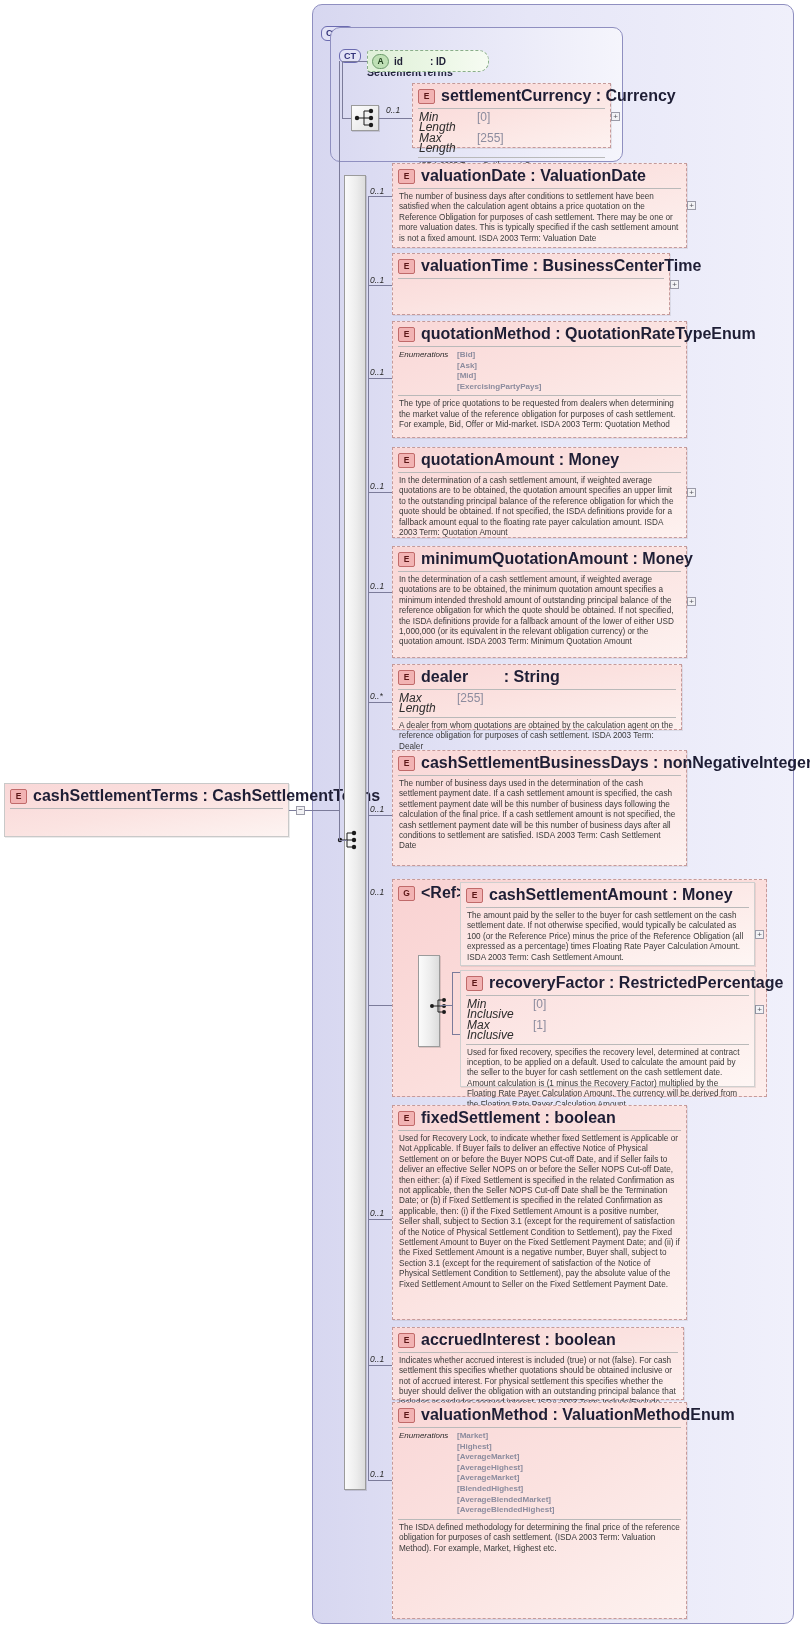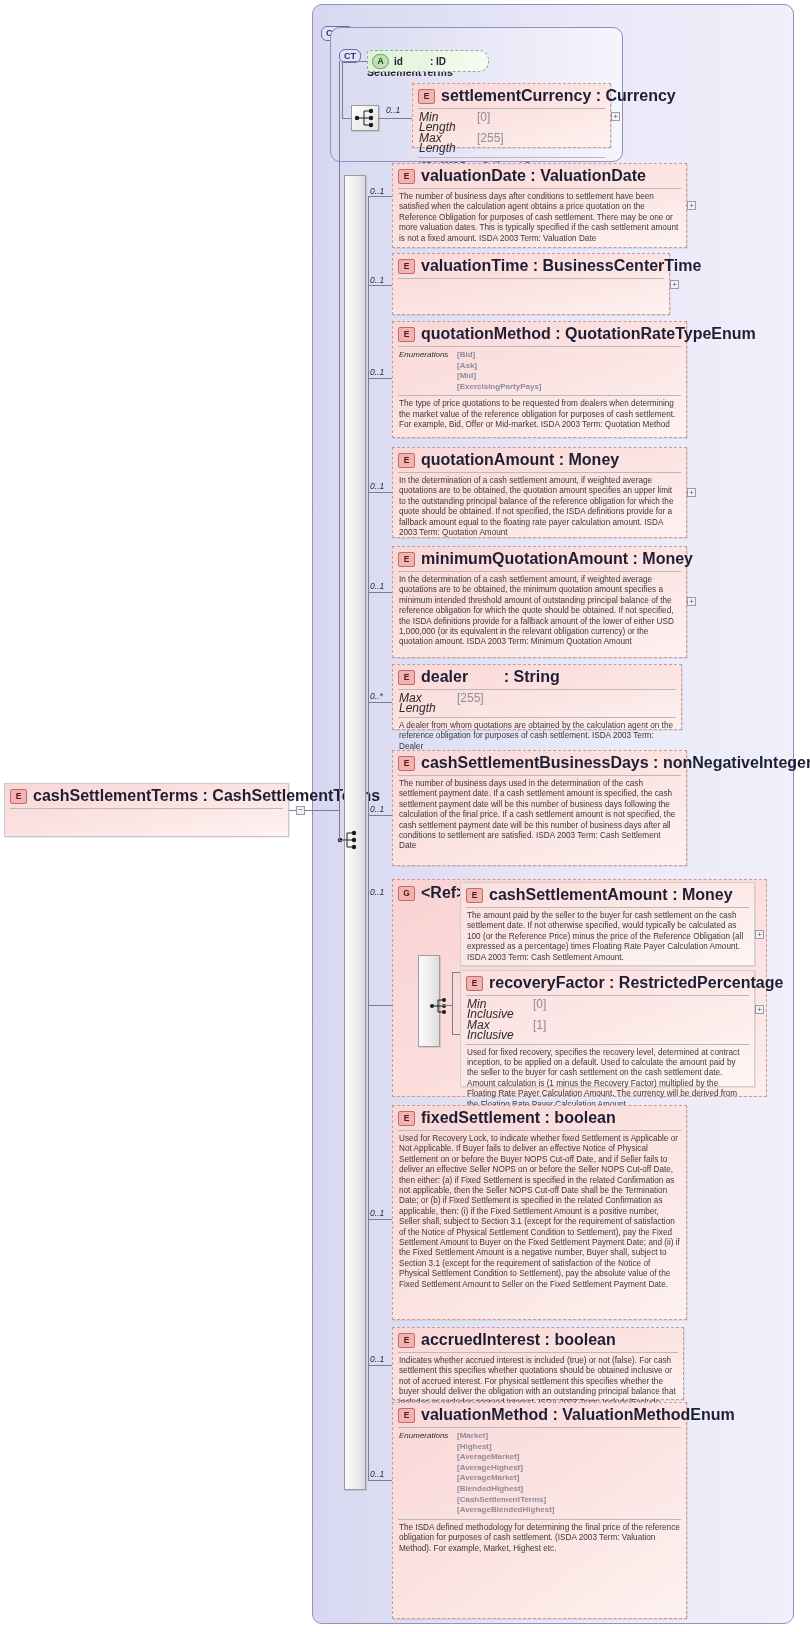--- a/index.html
+++ b/index.html
@@ -410,19 +410,19 @@
   <div class="sep"></div>
   <div class="enum-wrap">
     <span class="enum-label">Enumerations</span>
     <span class="enum-list">
       <div>[Market]</div>
       <div>[Highest]</div>
       <div>[AverageMarket]</div>
       <div>[AverageHighest]</div>
       <div>[AverageMarket]</div>
       <div>[BlendedHighest]</div>
-      <div>[CashSettlementTerms]</div>
+      <div>[AverageBlendedMarket]</div>
       <div>[AverageBlendedHighest]</div>
     </span>
   </div>
   <div class="sep"></div>
   <div class="e-doc">The ISDA defined methodology for determining the final price of the reference obligation for purposes of cash settlement. (ISDA 2003 Term: Valuation Method). For example, Market, Highest etc.</div>
 </div>
 
 </body></html>

